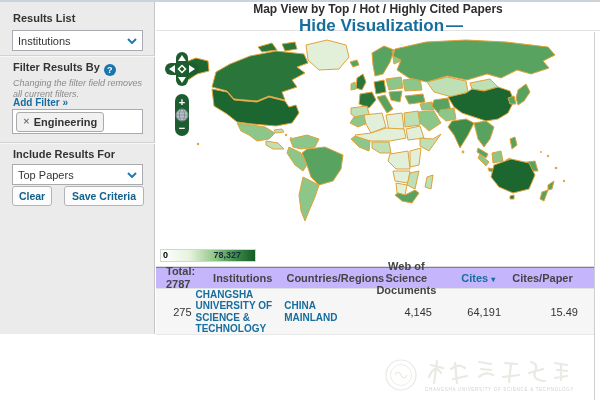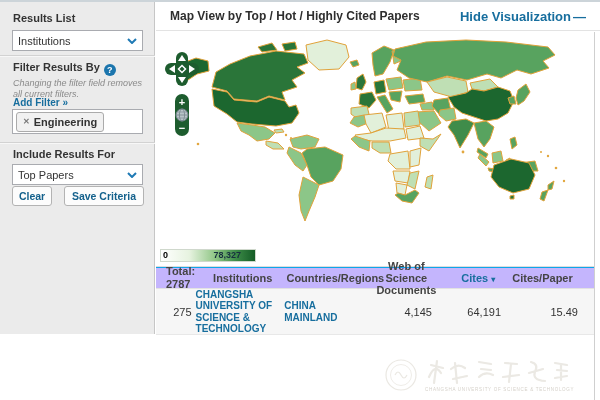--- a/index.html
+++ b/index.html
@@ -21,23 +21,23 @@
              box-sizing:border-box;display:flex;align-items:center;padding:0 3px;}
   .tag{display:inline-flex;align-items:center;gap:4px;background:#f1f1f1;border:1px solid #ababab;border-radius:3px;
        padding:1px 6px;font-size:11px;font-weight:600;color:#333;height:16px;}
   .tag .x{color:#777;font-size:8px;}
   .btn{position:absolute;top:184px;height:20px;background:#fcfcfc;border:1px solid #b3b3b3;border-radius:3px;
        font-size:10.5px;font-weight:bold;color:#14618c;display:flex;align-items:center;justify-content:center;
        box-sizing:border-box;cursor:pointer;font-family:"Liberation Sans",sans-serif;}
   
   #main{position:absolute;left:156px;top:0;width:444px;height:398px;background:#fff;}
   .panel-header{position:absolute;left:0;top:0;width:100%;height:29px;border-bottom:1px solid #e3e3e3;
-                display:flex;align-items:center;justify-content:space-between;padding:0 14px;box-sizing:border-box;}
+                display:flex;align-items:center;justify-content:space-between;padding:0 14px;box-sizing:border-box;flex-direction:column;}
   .panel-title{font-size:12px;font-weight:bold;color:#2e2e2e;}
-  .hide-link{font-size:13px;font-weight:bold;color:#176e9e;display:flex;align-items:center;gap:2px;cursor:pointer;padding-left:6px;}
+  .hide-link{font-size:17px;font-weight:bold;color:#176e9e;display:flex;align-items:center;gap:2px;cursor:pointer;padding-left:6px;}
   .right-edge{position:absolute;left:438px;top:30px;bottom:0;width:1px;background:#cfcfcf;}
   #map-area{position:absolute;left:0;top:30px;width:438px;height:234px;background:#fff;}
   #world{position:absolute;left:2px;top:2px;}
   #world polygon,#world path{stroke:#e0a23a;stroke-width:1;stroke-linejoin:round;}
   .m7{fill:#1c672f}.m6{fill:#2a7539}.m5{fill:#3f8c4a}.m4{fill:#58a35f}
   .m3{fill:#8cc688}.m2{fill:#bfdfb4}.m1{fill:#e2f0da}
   .dot{fill:#e2a73f;stroke:none;}
   #map-controls{position:absolute;left:8px;top:18px;width:36px;height:132px;}
   .legend{position:absolute;left:4px;top:217px;width:94px;height:11px;
           background:linear-gradient(to right,#ffffff 0%,#e7f3e0 30%,#8ec584 58%,#3c8a47 80%,#145c26 100%);

